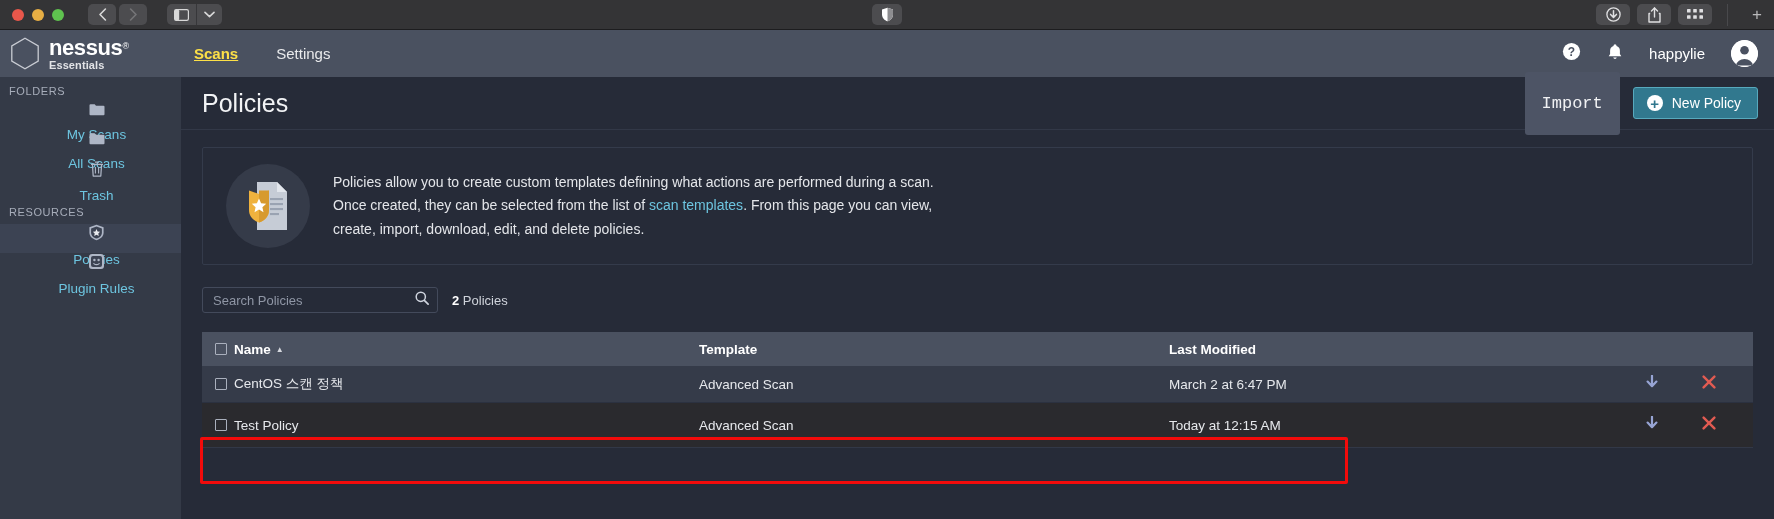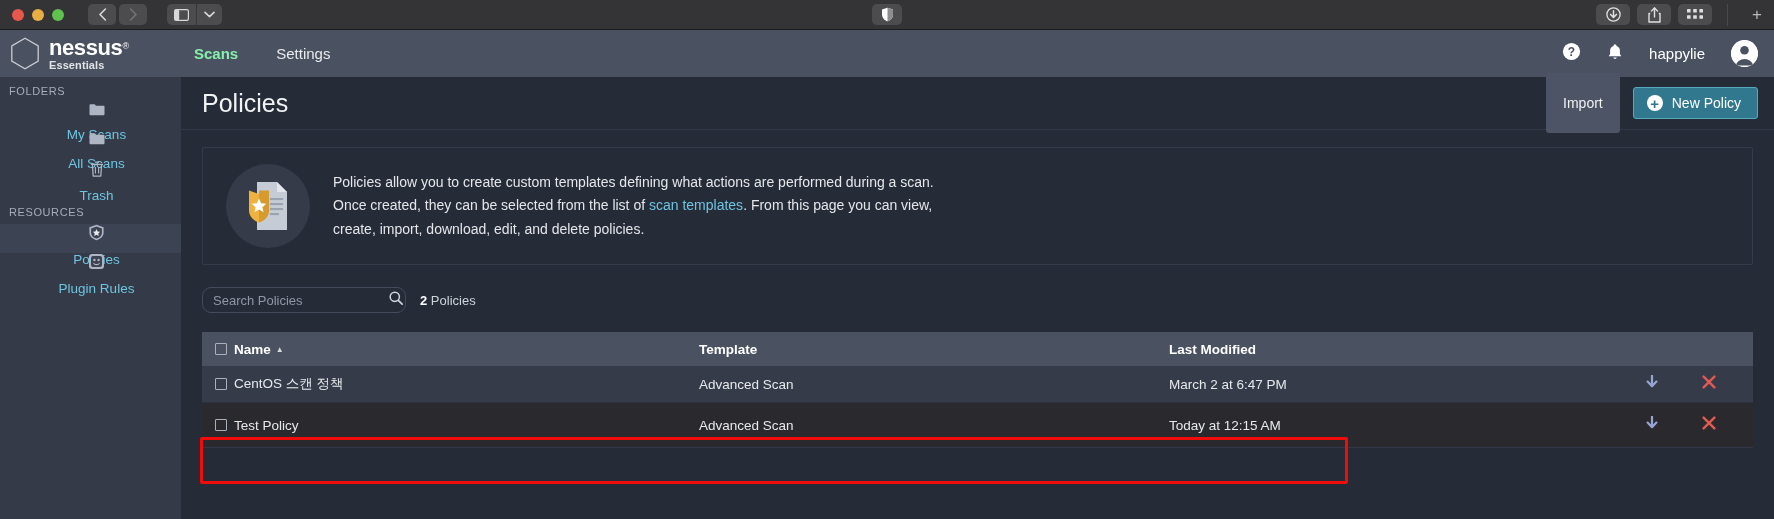--- a/index.html
+++ b/index.html
@@ -68,21 +68,21 @@
   }
   .brand { width: 180px; display: flex; align-items: center; padding-left: 10px; gap: 9px; }
   .hexagon { width: 30px; height: 33px; }
   .brand-txt { line-height: 1; }
   .brand-name { color: #ffffff; font-size: 22px; font-weight: bold; letter-spacing: -0.4px; }
   .brand-sup { font-size: 9px; vertical-align: super; font-weight: normal; }
   .brand-sub { color: #e2e3e6; font-size: 11px; margin-top: 1px; font-weight: bold; letter-spacing: .1px;}
 
   .nav-links { display: flex; align-items: center; gap: 38px; margin-left: 14px; }
   .nav-link { color: #e9eaec; font-size: 15px; }
-  .nav-link.active { font-weight: bold; color: #86efac; }
+  .nav-link.active { font-weight: bold; color: #fde047; text-decoration: underline; }
 
   .topnav-right { margin-left: auto; display: flex; align-items: center; gap: 26px; padding-right: 16px; }
   .username { color: #ffffff; font-size: 15px; }
   .avatar { width: 27px; height: 27px; border-radius: 50%; background: #fff; display: flex; align-items: flex-end; justify-content: center; overflow: hidden; }
 
   
   .body { flex: 1; display: flex; min-height: 0; }
 
   
   .sidebar { width: 181px; background: #343a47; flex: 0 0 181px; padding-top: 8px; }
@@ -98,22 +98,22 @@
   
   .main { flex: 1; background: #262b38; min-width: 0; display: flex; flex-direction: column; }
   .page-head {
     height: 53px; display: flex; align-items: center;
     padding: 0 16px 0 21px; border-bottom: 1px solid #323847;
     flex: 0 0 53px;
   }
   .page-title { color: #f2f3f5; font-size: 25px; font-weight: 300; }
   .page-actions { margin-left: auto; display: flex; gap: 13px; align-items: center; }
   .btn-import {
-    background: #4d5465; color: #f0f1f3; font-size: 14px;
-    border-radius: 3px; padding: 22px 17px; border: none;
+    background: #4d5465; color: #f0f1f3; font-size: 17px;
+    border-radius: 3px; padding: 22px 17px; border: none; font-family: Liberation Mono, monospace;
   }
   .btn-new {
     background: #31788e; color: #ffffff; font-size: 14px;
     border-radius: 3px; padding: 7px 16px 7px 13px; border: 1px solid #57a9bd;
     display: flex; align-items: center; gap: 9px;
   }
   .plus-circ { width: 16px; height: 16px; border-radius: 50%; background: #fff; color: #31788e; font-size: 15px; font-weight: bold; display:flex; align-items:center; justify-content:center; line-height:1;}
 
   .content { padding: 17px 21px 0 21px; flex: 1; }
 
@@ -121,21 +121,21 @@
     border: 1px solid #343b4b; border-radius: 2px;
     height: 118px; display: flex; align-items: center;
     padding-left: 23px; gap: 23px;
   }
   .info-circle { width: 84px; height: 84px; border-radius: 50%; background: #353b49; display:flex; align-items:center; justify-content:center; flex: 0 0 84px;}
   .info-text { color: #e4e6ea; font-size: 14px; line-height: 1.65; }
   .info-link { color: #6dc5e0; }
 
   .toolbar { display: flex; align-items: center; gap: 14px; margin-top: 22px; }
   .search-box {
-    width: 204px; height: 26px; border: 1px solid #434a5b; border-radius: 9px;
+    width: 236px; height: 26px; border: 1px solid #434a5b; border-radius: 3px;
     display: flex; align-items: center; padding: 0 8px 0 10px;
   }
   .search-box input {
     background: transparent; border: none; outline: none;
     color: #e2e4e8; font-size: 13px; flex: 1;
     font-family: "Liberation Sans", sans-serif;
   }
   .search-box input::placeholder { color: #8f96a5; }
   .count { color: #cfd3db; font-size: 13px; }
   .count b { color: #ffffff; font-weight: bold; }

